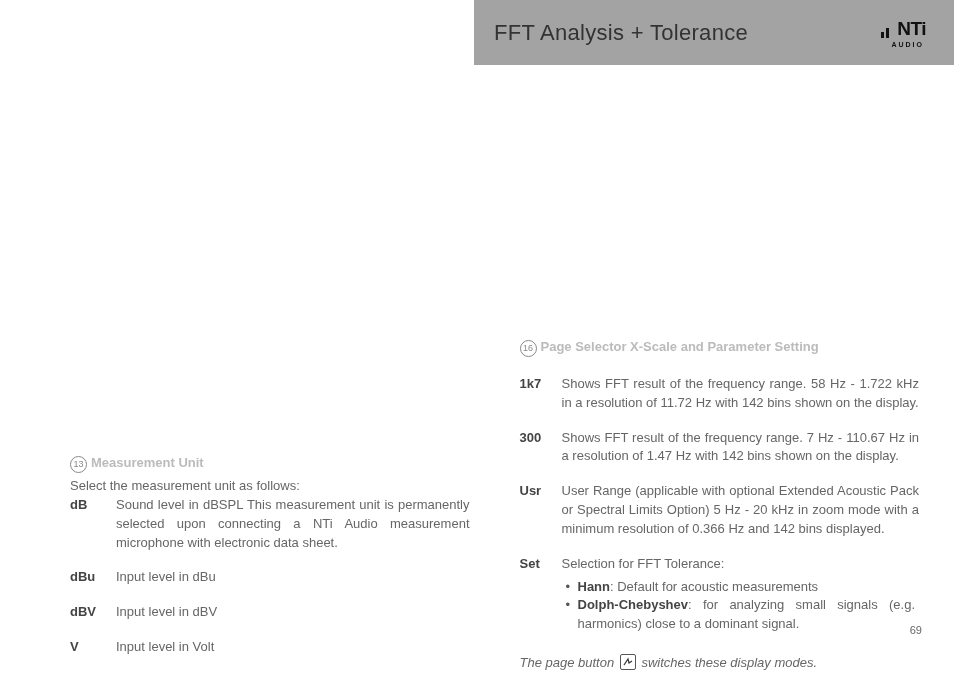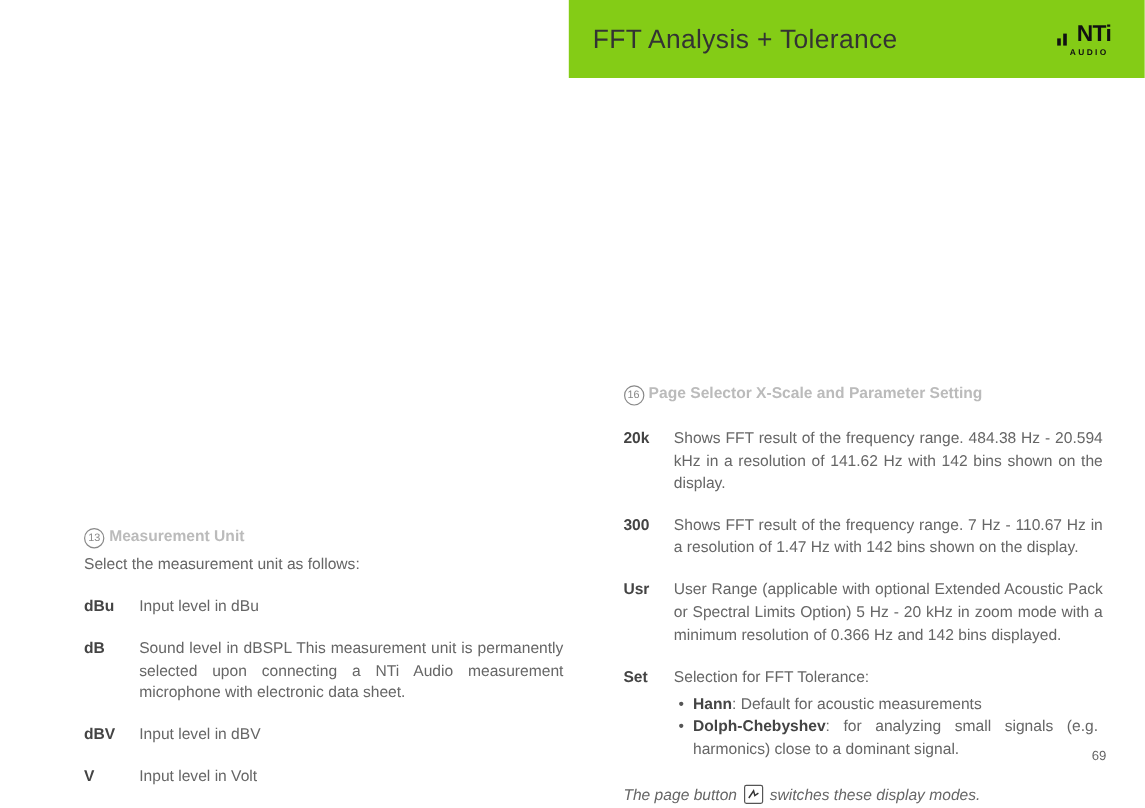--- a/index.html
+++ b/index.html
@@ -18,21 +18,21 @@
     height: 673px;
     position: relative;
     box-sizing: border-box;
   }
   .header {
     position: absolute;
     top: 0;
     right: 0;
     width: 480px;
     height: 65px;
-    background: #84cc16;
+    background: #a3a3a3;
     display: flex;
     align-items: center;
     justify-content: space-between;
     padding: 0 28px 0 20px;
     box-sizing: border-box;
   }
   .header-title {
     font-size: 22px;
     font-weight: 300;
     color: #333;
@@ -83,21 +83,20 @@
     line-height: 15px;
     text-align: center;
     color: #888;
     margin-right: 4px;
     vertical-align: 0px;
     font-weight: 400;
   }
 
   .intro {
     color: #666;
-    margin-bottom: 16px;
   }
 
   .def-row {
     display: flex;
     margin-bottom: 16px;
   }
   .def-term {
     width: 46px;
     flex: 0 0 46px;
     font-weight: 700;
@@ -177,48 +176,48 @@
 
   <div class="content">
 
     <div class="col">
       <div class="section-head">
         <span class="circled">13</span><span>Measurement Unit</span>
       </div>
       <div class="intro">Select the measurement unit as follows:</div>
 
       <div class="def-row">
-        <div class="def-term">dBu</div>
-        <div class="def-desc nojust">Input level in dBu</div>
-      </div>
-      <div class="def-row">
         <div class="def-term">dB</div>
         <div class="def-desc">Sound level in dBSPL
 This measurement unit is permanently selected upon connecting a NTi Audio measurement microphone with electronic data sheet.</div>
       </div>
       <div class="def-row">
+        <div class="def-term">dBu</div>
+        <div class="def-desc nojust">Input level in dBu</div>
+      </div>
+      <div class="def-row">
         <div class="def-term">dBV</div>
         <div class="def-desc nojust">Input level in dBV</div>
       </div>
       <div class="def-row">
         <div class="def-term">V</div>
         <div class="def-desc nojust">Input level in Volt</div>
       </div>
     </div>
 
     <div class="col col2">
       <div class="section-head">
         <span class="circled">16</span><span>Page Selector X-Scale and Parameter Setting</span>
       </div>
       <div style="height:14px"></div>
 
       <div class="def-row">
-        <div class="def-term">20k</div>
+        <div class="def-term">1k7</div>
         <div class="def-desc">Shows FFT result of the frequency range.
-484.38 Hz - 20.594 kHz in a resolution of 141.62 Hz with 142 bins shown on the display.</div>
+58 Hz - 1.722 kHz in a resolution of 11.72 Hz with 142 bins shown on the display.</div>
       </div>
       <div class="def-row">
         <div class="def-term">300</div>
         <div class="def-desc">Shows FFT result of the frequency range.
 7 Hz - 110.67 Hz in a resolution of 1.47 Hz with 142 bins shown on the display.</div>
       </div>
       <div class="def-row">
         <div class="def-term">Usr</div>
         <div class="def-desc">User Range
 (applicable with optional Extended Acoustic Pack or Spectral Limits Option)

